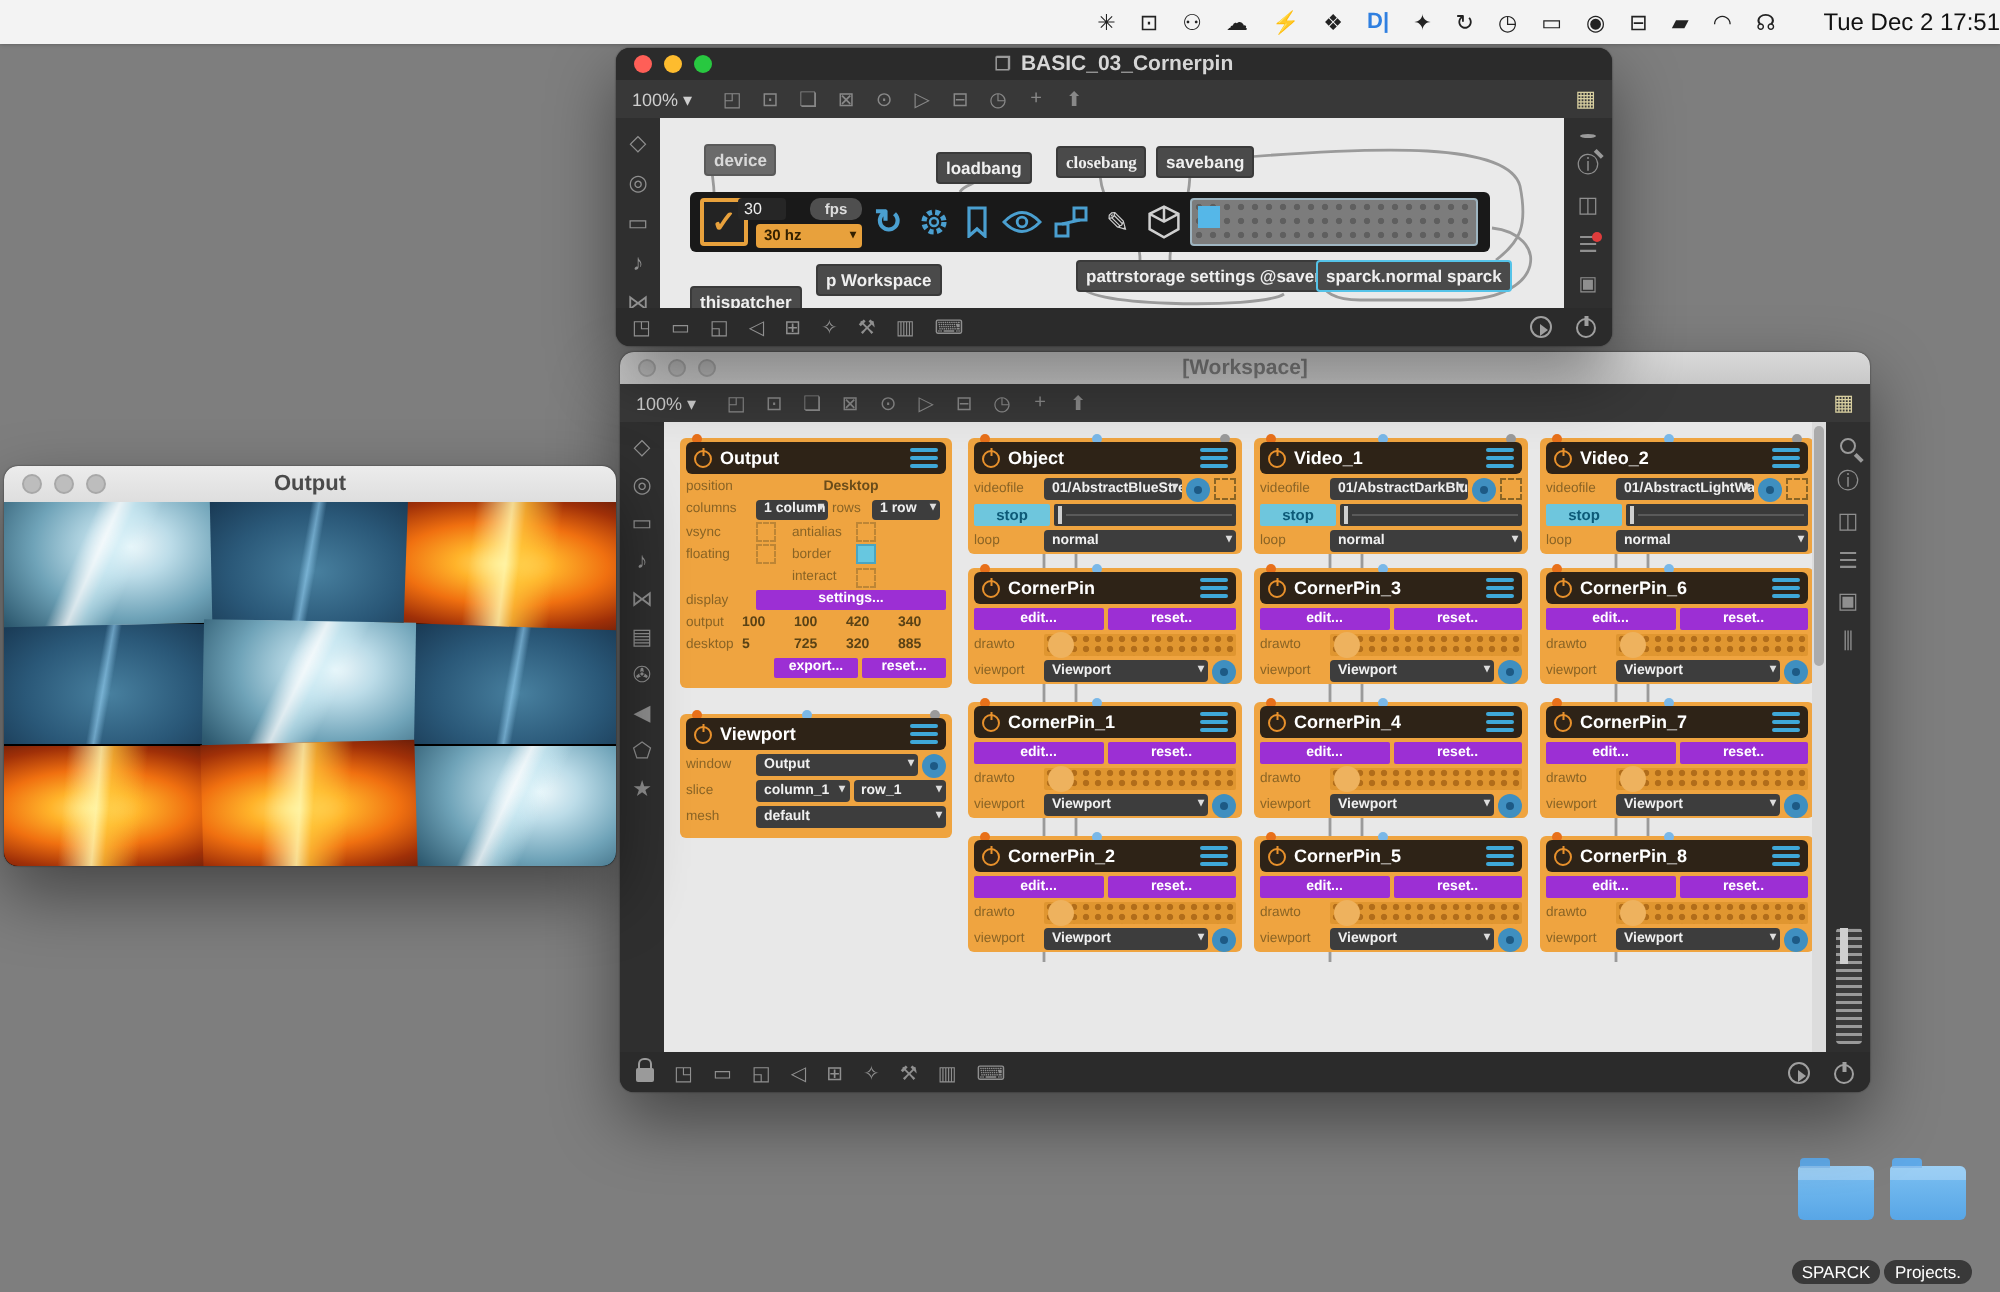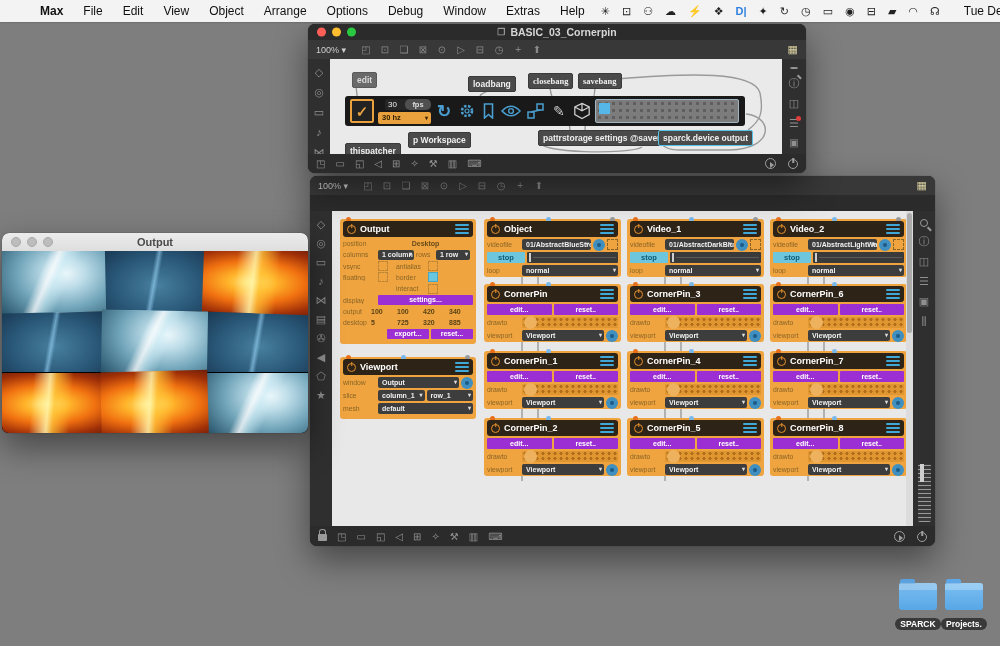--- a/index.html
+++ b/index.html
@@ -61,21 +61,21 @@
   #win1-patch { position:absolute; left:22px; right:24px; top:0; bottom:0; overflow:hidden; }
   #win1 .side-r { width:24px; }
 
   .maxobj { position:absolute; background:#4a4a4a; color:#efefef; font-size:8.5px; font-weight:bold; padding:2px 4px; border-radius:2px; white-space:nowrap; border:1px solid #3a3a3a; }
   .maxobj.dim { background:#6a6a6a; color:#d9d9d9; border-color:#5a5a5a; }
   .maxobj.sel { border:1.5px solid #55c3e8; }
 
   #strip1 { position:absolute; left:15px; top:37px; width:400px; height:30px; background:#191919; border-radius:3px; }
   .s-item { position:absolute; }
   #tgl { left:5px; top:3px; width:24px; height:24px; border:2px solid #e8a13c; border-radius:2px; background:#232323; color:#e8a13c; font-size:15px; font-weight:bold; text-align:center; line-height:21px; }
-  #num30 { left:40px; top:3px; width:24px; height:11px; background:#262626; color:#eee; font-size:8px; padding-left:3px; line-height:11px; border-radius:2px; }
+  #num30 { left:24px; top:3px; width:24px; height:11px; background:#262626; color:#eee; font-size:8px; padding-left:3px; line-height:11px; border-radius:2px; }
   #fpschip { left:60px; top:3px; width:26px; height:11px; background:#4f4f4f; color:#ddd; font-size:7.5px; font-weight:bold; text-align:center; line-height:11px; border-radius:5px; }
   #hzdd { left:33px; top:16px; width:53px; height:12px; background:#e8a13c; color:#332100; font-size:7.5px; font-weight:bold; line-height:12px; padding-left:4px; border-radius:2px; }
   #hzdd::after { content:"▾"; position:absolute; right:3px; font-size:6px; }
   .blue-ic { color:#4a9fd0; position:absolute; top:50%; transform:translateY(-50%); }
   .white-ic { color:#cfcfcf; position:absolute; top:50%; transform:translateY(-50%); }
   .s-svg { display:block; }
   #mslider { left:250px; top:3px; width:144px; height:24px; background:#7c7c7c; border:1px solid #9fb6c2; border-radius:2px;
     background-image:radial-gradient(circle 1.6px, rgba(40,40,40,.35) 0 1.4px, transparent 1.8px); background-size:7px 7px; }
   #mslider::before { content:""; position:absolute; left:3px; top:3px; width:11px; height:11px; background:#55b7e8; }
 
@@ -152,50 +152,27 @@
   .tile:nth-child(1){transform:rotate(-1.2deg) scale(1.05);}
   .tile:nth-child(3){transform:rotate(2deg) scale(1.08);}
   .tile:nth-child(5){transform:rotate(1deg) scale(1.05);}
   .tile:nth-child(8){transform:rotate(-1.5deg) scale(1.06);}
 
   
   .folder-wrap { position:absolute; width:52px; display:flex; flex-direction:column; align-items:center; z-index:5; }
   .folder { width:38px; height:27px; background:linear-gradient(#7cc0f2,#58a6e6); border-radius:2px 3px 3px 3px; position:relative; }
   .folder::before { content:""; position:absolute; top:-4px; left:1px; width:15px; height:5px; background:#5fa9e8; border-radius:2px 2px 0 0; }
   .folder::after { content:""; position:absolute; top:0; left:0; right:0; height:7px; background:rgba(255,255,255,.25); border-radius:2px 3px 0 0; }
-  .folder-label { margin-top:8px; font-size:8.5px; font-weight:bold; color:#fff; background:rgba(30,30,30,.72); padding:1px 5px; border-radius:6px; white-space:nowrap; }
+  .folder-label { margin-top:20px; font-size:8.5px; font-weight:normal; color:#fff; background:rgba(30,30,30,.72); padding:1px 5px; border-radius:6px; white-space:nowrap; }
 </style>
 </head>
 <body>
 
 <div class="menubar" data-name="menu-bar">
   <span class="apple" data-name="apple-menu"></span>
-  <div class="menu-items" data-name="menu-items">
-  <span class="glyph" data-name="menu-item">Max</span>
-
-  <span class="glyph" data-name="menu-item">File</span>
-
-  <span class="glyph" data-name="menu-item">Edit</span>
-
-  <span class="glyph" data-name="menu-item">View</span>
-
-  <span class="glyph" data-name="menu-item">Object</span>
-
-  <span class="glyph" data-name="menu-item">Arrange</span>
-
-  <span class="glyph" data-name="menu-item">Options</span>
-
-  <span class="glyph" data-name="menu-item">Debug</span>
-
-  <span class="glyph" data-name="menu-item">Window</span>
-
-  <span class="glyph" data-name="menu-item">Extras</span>
-
-  <span class="glyph" data-name="menu-item">Help</span>
-</div>
   <div class="mb-right" data-name="status-icons">
       <span class="glyph" data-name="burst-icon">✳</span>
       <span class="glyph" data-name="camera-status-icon">⊡</span>
       <span class="glyph" data-name="users-icon">⚇</span>
       <span class="glyph" data-name="cloud-icon">☁</span>
       <span class="glyph" data-name="usb-icon">⚡</span>
       <span class="glyph" data-name="dropbox-icon">❖</span>
       <span class="glyph" data-name="docker-icon">D|</span>
       <span class="glyph" data-name="bluetooth-icon">✦</span>
       <span class="glyph" data-name="sync-icon">↻</span>
@@ -264,24 +241,24 @@
         <g fill="none" stroke="#9a9a9a" stroke-width="1.4">
           <path d="M26,25 C26,30 27,33 27,37"></path>
           <path d="M160,29 C160,33 152,33 150,37"></path>
           <path d="M220,26 C220,50 240,50 240,71"></path>
           <path d="M265,26 C265,50 255,50 255,71"></path>
           <path d="M287,20 C360,14 424,12 430,34 C434,54 430,62 418,71"></path>
           <path d="M416,55 C444,58 444,90 400,91 L350,91 C336,91 332,86 332,84"></path>
           <path d="M212,83 C204,94 300,96 312,88"></path>
         </g>
       </svg>
-      <div class="maxobj dim" data-name="relax-object" style="left:22px;top:13px;">edit</div>
+      <div class="maxobj dim" data-name="relax-object" style="left:22px;top:13px;">device</div>
       <div class="maxobj" data-name="loadbang-object" style="left:138px;top:17px;">loadbang</div>
       <div class="maxobj" data-name="closebang-object" style="left:198px;top:14px;font-family:Liberation Serif, serif;">closebang</div>
-      <div class="maxobj" data-name="savebang-object" style="left:248px;top:14px;font-family:Liberation Serif, serif;">savebang</div>
+      <div class="maxobj" data-name="savebang-object" style="left:248px;top:14px;">savebang</div>
 
       <div id="strip1" data-name="control-strip">
         <div class="s-item" id="tgl" data-name="toggle-box">✓</div>
         <div class="s-item" id="num30" data-name="fps-number-box">30</div>
         <div class="s-item" id="fpschip" data-name="fps-label">fps</div>
         <div class="s-item" id="hzdd" data-name="hz-dropdown">30 hz</div>
         <span class="blue-ic" data-name="restart-icon" style="left:92px;font-size:17px;font-weight:bold;">↻</span>
         <span class="blue-ic" data-name="gear-icon" style="left:114px;">
           <svg class="s-svg" width="16" height="16" viewBox="0 0 16 16">
               <circle cx="8" cy="8" r="5" fill="none" stroke="currentColor" stroke-width="2.6" stroke-dasharray="2.4 1.6"></circle>
@@ -311,21 +288,21 @@
           <svg class="s-svg" width="18" height="18" viewBox="0 0 20 20">
               <path d="M10,1.5 L18,5.5 V14 L10,18.5 L2,14 V5.5 Z M10,1.5 V9.8 M2,5.5 L10,9.8 L18,5.5" fill="none" stroke="currentColor" stroke-width="1.4"></path>
             </svg>
         </span>
         <div class="s-item" id="mslider" data-name="preset-multislider"></div>
       </div>
 
       <div class="maxobj" data-name="thispatcher-object" style="left:15px;top:84px;">thispatcher</div>
       <div class="maxobj" data-name="pworkspace-object" style="left:78px;top:73px;">p Workspace</div>
       <div class="maxobj" data-name="pattrstorage-object" style="left:208px;top:71px;">pattrstorage settings @savemode 2</div>
-      <div class="maxobj sel" data-name="sparck-device-object" style="left:328px;top:71px;">sparck.device output</div>
+      <div class="maxobj sel" data-name="sparck-device-object" style="left:328px;top:71px;">sparck.normal sparck</div>
     </div>
   </div>
   <div class="max-bottombar" data-name="bottom-toolbar" style="position:absolute;bottom:0;left:0;right:0;">
     <div style="display:flex;gap:10px;">
         <span class="glyph" data-name="select-icon">◳</span>
         <span class="glyph" data-name="presentation-icon">▭</span>
         <span class="glyph" data-name="layers-icon">◱</span>
         <span class="glyph" data-name="audio-meter-icon">◁</span>
         <span class="glyph" data-name="grid-snap-icon">⊞</span>
         <span class="glyph" data-name="wand-icon">✧</span>
@@ -334,20 +311,28 @@
         <span class="glyph" data-name="stepseq-icon">⌨</span>
       </div>
     <div class="bb-right">
       <span class="playc" data-name="run-icon"></span>
       <span class="pwr" data-name="audio-power-icon"></span>
     </div>
   </div>
 </div>
 
 <div class="window" id="win2" data-name="patcher-window-workspace">
+  <div class="titlebar" data-name="title-bar">
+    <div class="traffic">
+      <span class="tl tl-dim" data-name="close-button"></span>
+      <span class="tl tl-dim" data-name="minimize-button"></span>
+      <span class="tl tl-dim" data-name="zoom-button"></span>
+    </div>
+    <div class="title" data-name="window-title">[Workspace]</div>
+  </div>
   <div class="max-toolbar" data-name="top-toolbar">
     <span class="zoom-box" data-name="zoom-level">100% ▾</span>
     <div class="tb-icons">
         <span class="glyph" data-name="object-box-icon">◰</span>
         <span class="glyph" data-name="message-box-icon">⊡</span>
         <span class="glyph" data-name="comment-icon">❏</span>
         <span class="glyph" data-name="toggle-box-icon">⊠</span>
         <span class="glyph" data-name="button-box-icon">⊙</span>
         <span class="glyph" data-name="playbar-icon">▷</span>
         <span class="glyph" data-name="number-box-icon">⊟</span>

